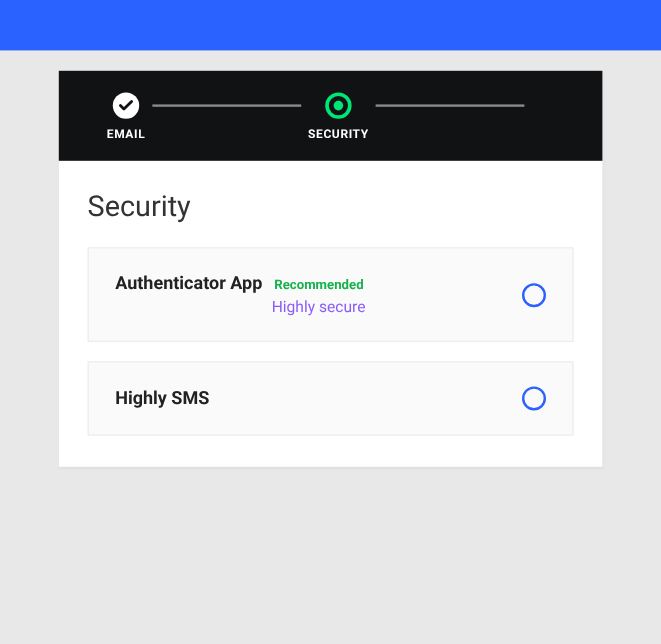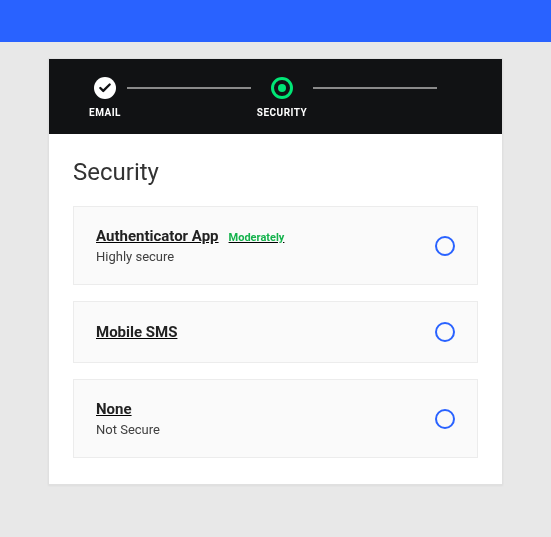--- a/index.html
+++ b/index.html
@@ -92,36 +92,36 @@
     display: flex;
     align-items: center;
     justify-content: space-between;
     cursor: pointer;
   }
   .option-text { flex: 1; }
   .option-title-row {
     display: flex;
     align-items: baseline;
     gap: 10px;
-    text-decoration: underline;
   }
   .option-title {
     font-size: 15px;
     font-weight: 700;
     color: #222;
   }
   .badge {
     font-size: 11px;
     font-weight: 700;
     color: #14b24c;
   }
   .option-sub {
     font-size: 13px;
-    color: #404040;
+    color: #8b5cf6;
     margin-top: 4px;
+    text-align: center;
   }
   .radio {
     width: 20px;
     height: 20px;
     border: 2.5px solid #2962ff;
     border-radius: 50%;
     flex-shrink: 0;
   }
 </style>
 </head>
@@ -148,40 +148,31 @@
     <div class="step-line"></div>
   </div>
 
   <div class="content">
     <h1 class="title">Security</h1>
 
     <div class="option">
       <div class="option-text">
         <div class="option-title-row">
           <span class="option-title">Authenticator App</span>
-          <span class="badge">Moderately</span>
+          <span class="badge">Recommended</span>
         </div>
         <div class="option-sub">Highly secure</div>
       </div>
       <div class="radio"></div>
     </div>
 
     <div class="option">
       <div class="option-text">
         <div class="option-title-row">
-          <span class="option-title">Mobile SMS</span>
+          <span class="option-title">Highly SMS</span>
         </div>
       </div>
       <div class="radio"></div>
     </div>
 
-    <div class="option">
-      <div class="option-text">
-        <div class="option-title-row">
-          <span class="option-title">None</span>
-        </div>
-        <div class="option-sub">Not Secure</div>
-      </div>
-      <div class="radio"></div>
-    </div>
 
   </div>
 </div>
 
 </body></html>

